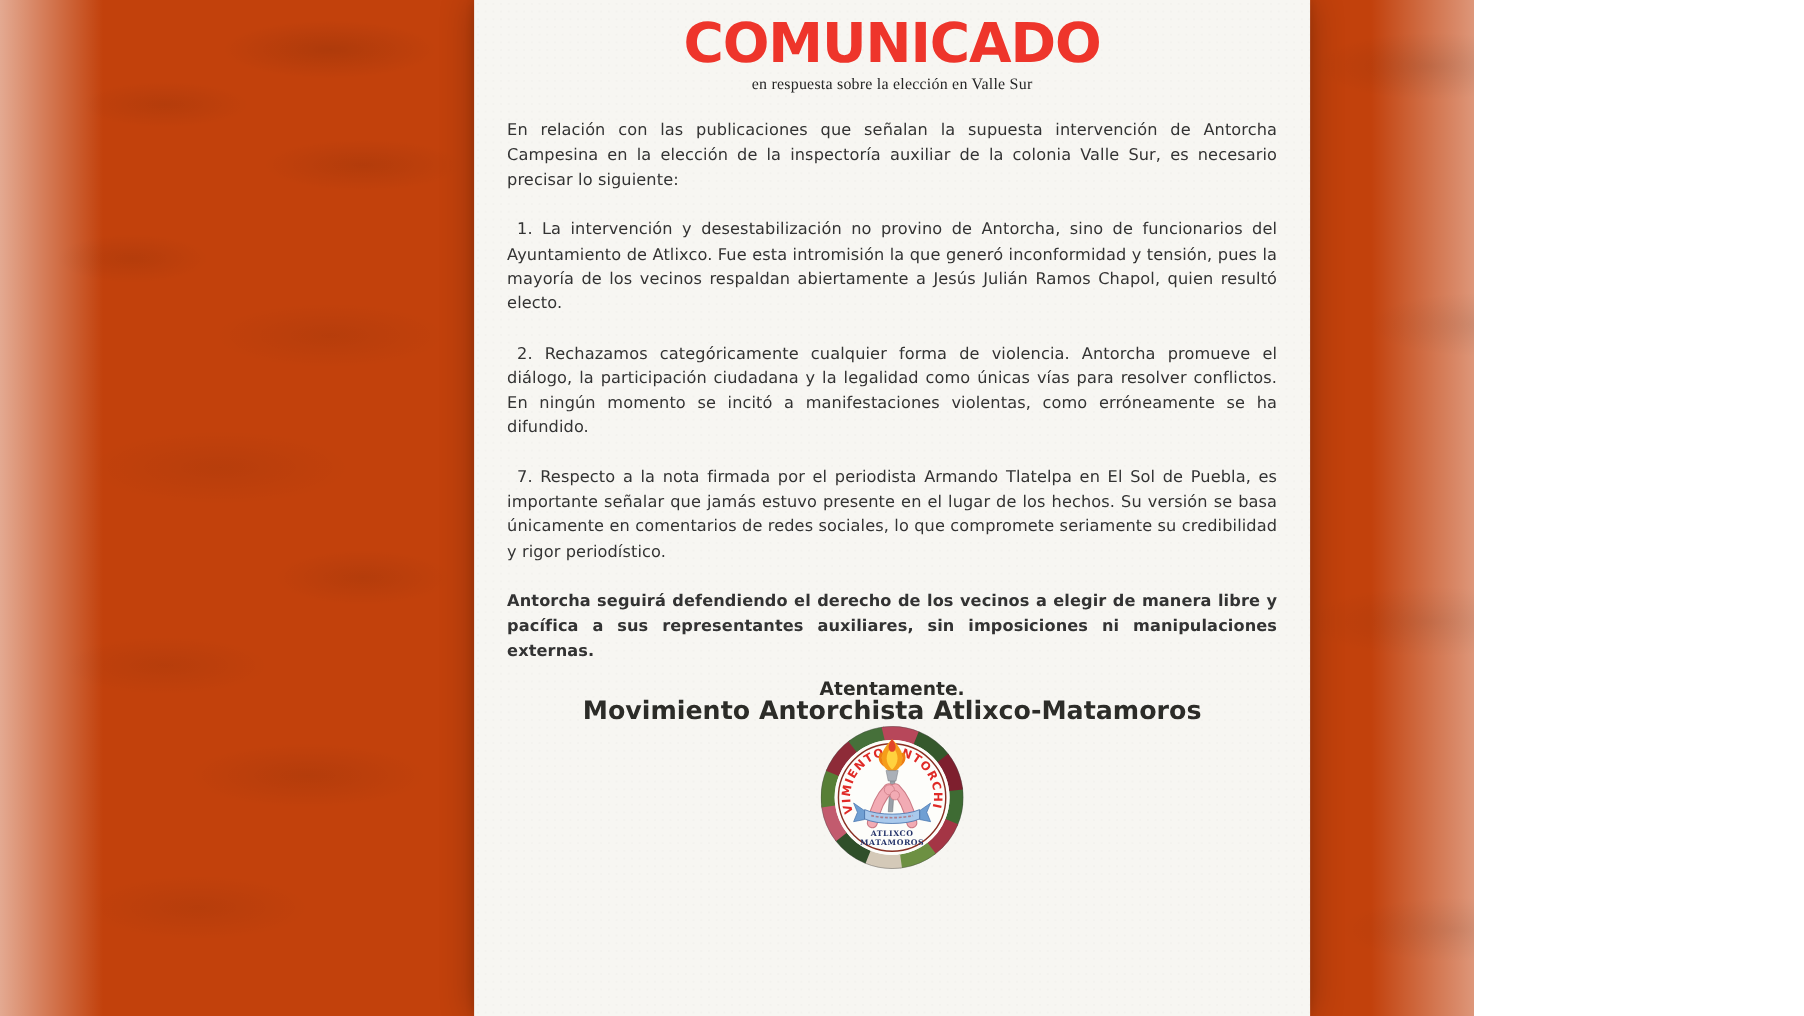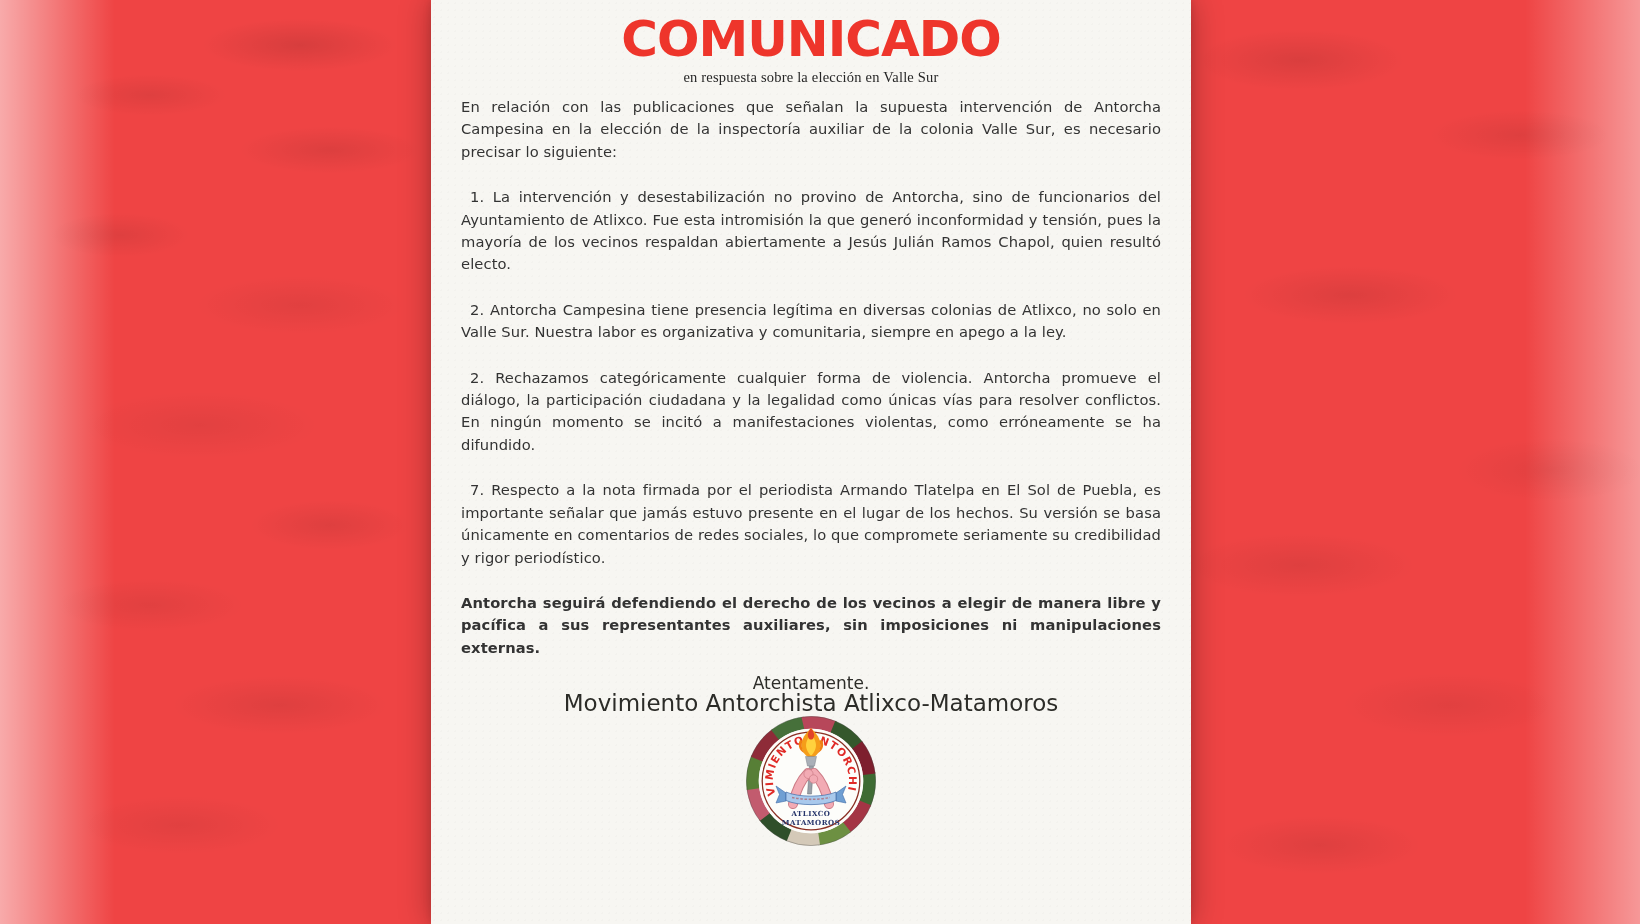--- a/index.html
+++ b/index.html
@@ -1,17 +1,17 @@
 <!DOCTYPE html>
 <html><head>
 <meta charset="utf-8">
 <style>
   html,body{margin:0;padding:0;}
   body{width:1640px;height:924px;overflow:hidden;font-family:"DejaVu Sans",sans-serif;}
-  .stage{position:relative;width:1640px;height:924px;background:#ef4444;overflow:hidden;}
+  .stage{position:relative;width:1340px;height:924px;background:#c2410c;overflow:hidden;}
 
   
   .bg{position:absolute;inset:0;
     background-image:
       radial-gradient(140px 38px at 300px 45px, rgba(0,0,0,0.10), rgba(0,0,0,0) 70%),
       radial-gradient(110px 30px at 150px 95px, rgba(0,0,0,0.07), rgba(0,0,0,0) 70%),
       radial-gradient(130px 34px at 330px 150px, rgba(0,0,0,0.08), rgba(0,0,0,0) 70%),
       radial-gradient(100px 32px at 120px 235px, rgba(0,0,0,0.07), rgba(0,0,0,0) 70%),
       radial-gradient(150px 42px at 300px 305px, rgba(0,0,0,0.06), rgba(0,0,0,0) 70%),
       radial-gradient(170px 48px at 200px 425px, rgba(0,0,0,0.055), rgba(0,0,0,0) 70%),
@@ -34,26 +34,26 @@
     background-color:#f7f6f2;
     background-image:radial-gradient(rgba(0,0,0,0.016) 1px, transparent 1px);
     background-size:7px 7px;
     box-shadow:0 0 30px rgba(0,0,0,0.30), 0 0 8px rgba(0,0,0,0.12);
     box-sizing:border-box;padding:14px 30px 0 30px;}
 
   .title{font-size:50px;line-height:1;font-weight:bold;letter-spacing:-1px;
     color:#ee352b;text-align:center;}
   .subtitle{font-size:14.5px;line-height:18px;color:#262626;text-align:center;margin-top:4px;letter-spacing:0.2px;font-family:Liberation Serif, serif;}
 
-  .doc-body{margin-top:10px;color:#333;}
+  .doc-body{margin-top:22px;color:#333;}
   .para{margin:0 0 23px 0;font-size:14.7px;line-height:22.4px;text-align:justify;letter-spacing:0.1px;}
   .para.point{text-indent:9px;}
   .para.closing{margin-bottom:0;font-weight:bold;}
 
-  .signature{margin-top:14px;text-align:center;color:#2c2c28;font-weight:normal;}
+  .signature{margin-top:14px;text-align:center;color:#2c2c28;font-weight:bold;}
   .signoff{font-size:17px;line-height:20px;}
   .org{font-size:23px;line-height:20px;}
 
   .logo-wrap{margin-top:3px;text-align:center;}
   .logo-wrap svg{display:inline-block;}
   .arc-text{font-family:"DejaVu Sans",sans-serif;font-weight:bold;font-size:10.6px;fill:#e02a26;letter-spacing:1.1px;}
   .logo-bottom{font-family:"DejaVu Serif",serif;font-weight:bold;fill:#26356b;letter-spacing:0.5px;}
 </style>
 </head>
 <body>
@@ -61,21 +61,20 @@
 <div class="stage">
   <div class="bg"></div>
 
   <div class="paper">
     <div class="title">COMUNICADO</div>
     <div class="subtitle">en respuesta sobre la elección en Valle Sur</div>
 
     <div class="doc-body">
       <p class="para intro">En relación con las publicaciones que señalan la supuesta intervención de Antorcha Campesina en la elección de la inspectoría auxiliar de la colonia Valle Sur, es necesario precisar lo siguiente:</p>
       <p class="para point">1. La intervención y desestabilización no provino de Antorcha, sino de funcionarios del Ayuntamiento de Atlixco. Fue esta intromisión la que generó inconformidad y tensión, pues la mayoría de los vecinos respaldan abiertamente a Jesús Julián Ramos Chapol, quien resultó electo.</p>
-      <p class="para point">2. Antorcha Campesina tiene presencia legítima en diversas colonias de Atlixco, no solo en Valle Sur. Nuestra labor es organizativa y comunitaria, siempre en apego a la ley.</p>
       <p class="para point">2. Rechazamos categóricamente cualquier forma de violencia. Antorcha promueve el diálogo, la participación ciudadana y la legalidad como únicas vías para resolver conflictos. En ningún momento se incitó a manifestaciones violentas, como erróneamente se ha difundido.</p>
       <p class="para point">7. Respecto a la nota firmada por el periodista Armando Tlatelpa en El Sol de Puebla, es importante señalar que jamás estuvo presente en el lugar de los hechos. Su versión se basa únicamente en comentarios de redes sociales, lo que compromete seriamente su credibilidad y rigor periodístico.</p>
       <p class="para closing">Antorcha seguirá defendiendo el derecho de los vecinos a elegir de manera libre y pacífica a sus representantes auxiliares, sin imposiciones ni manipulaciones externas.</p>
     </div>
 
     <div class="signature">
       <div class="signoff">Atentamente.</div>
       <div class="org">Movimiento Antorchista Atlixco-Matamoros</div>
     </div>
 

